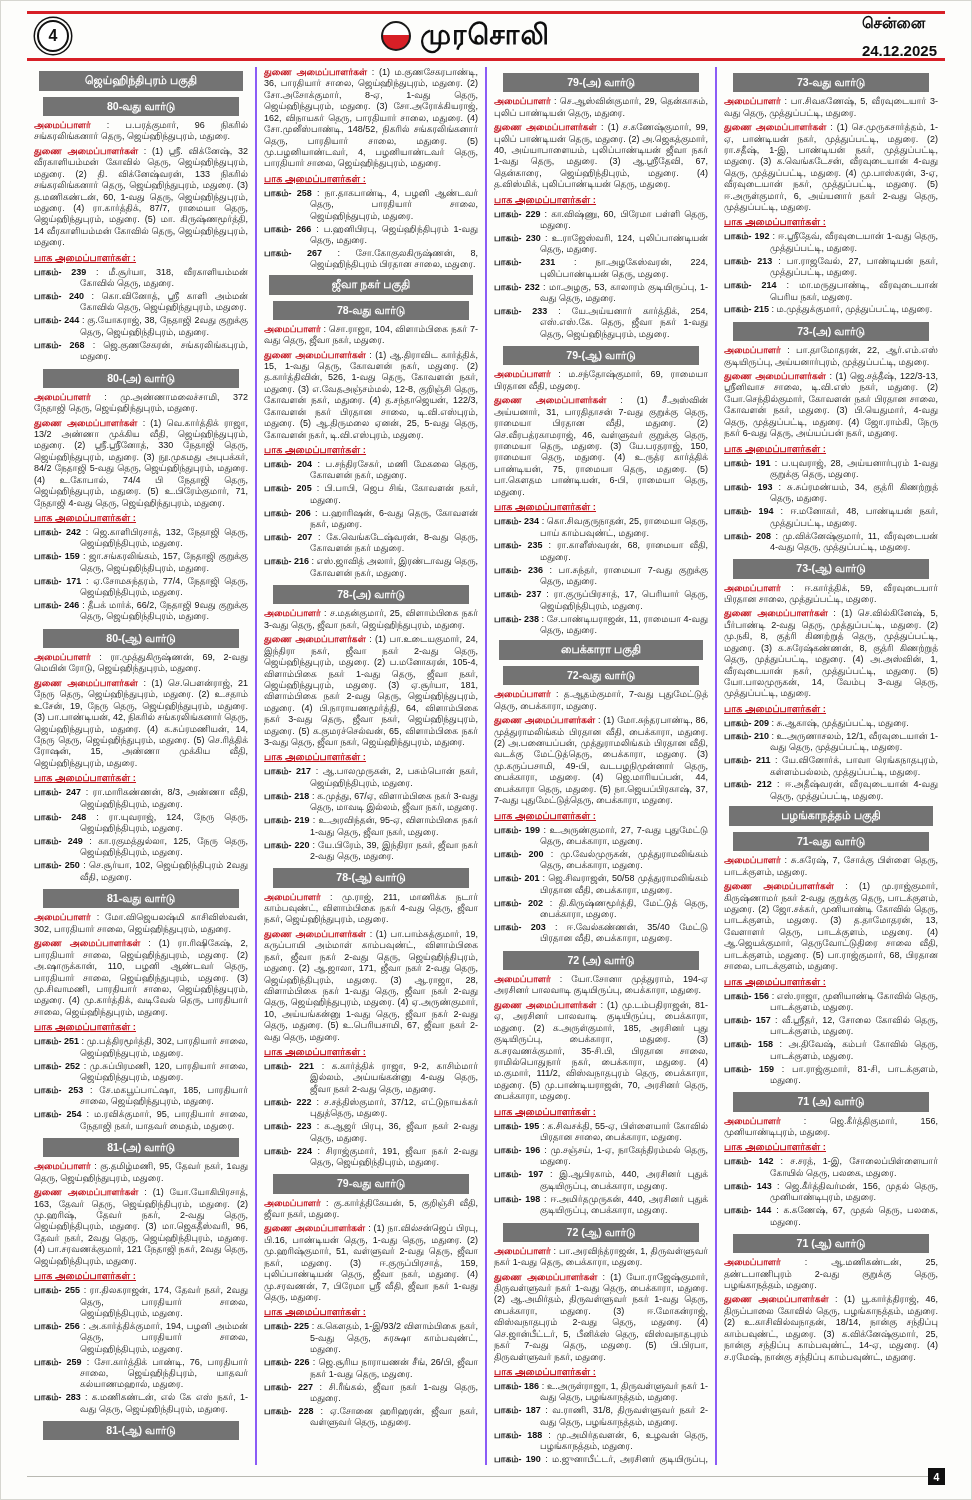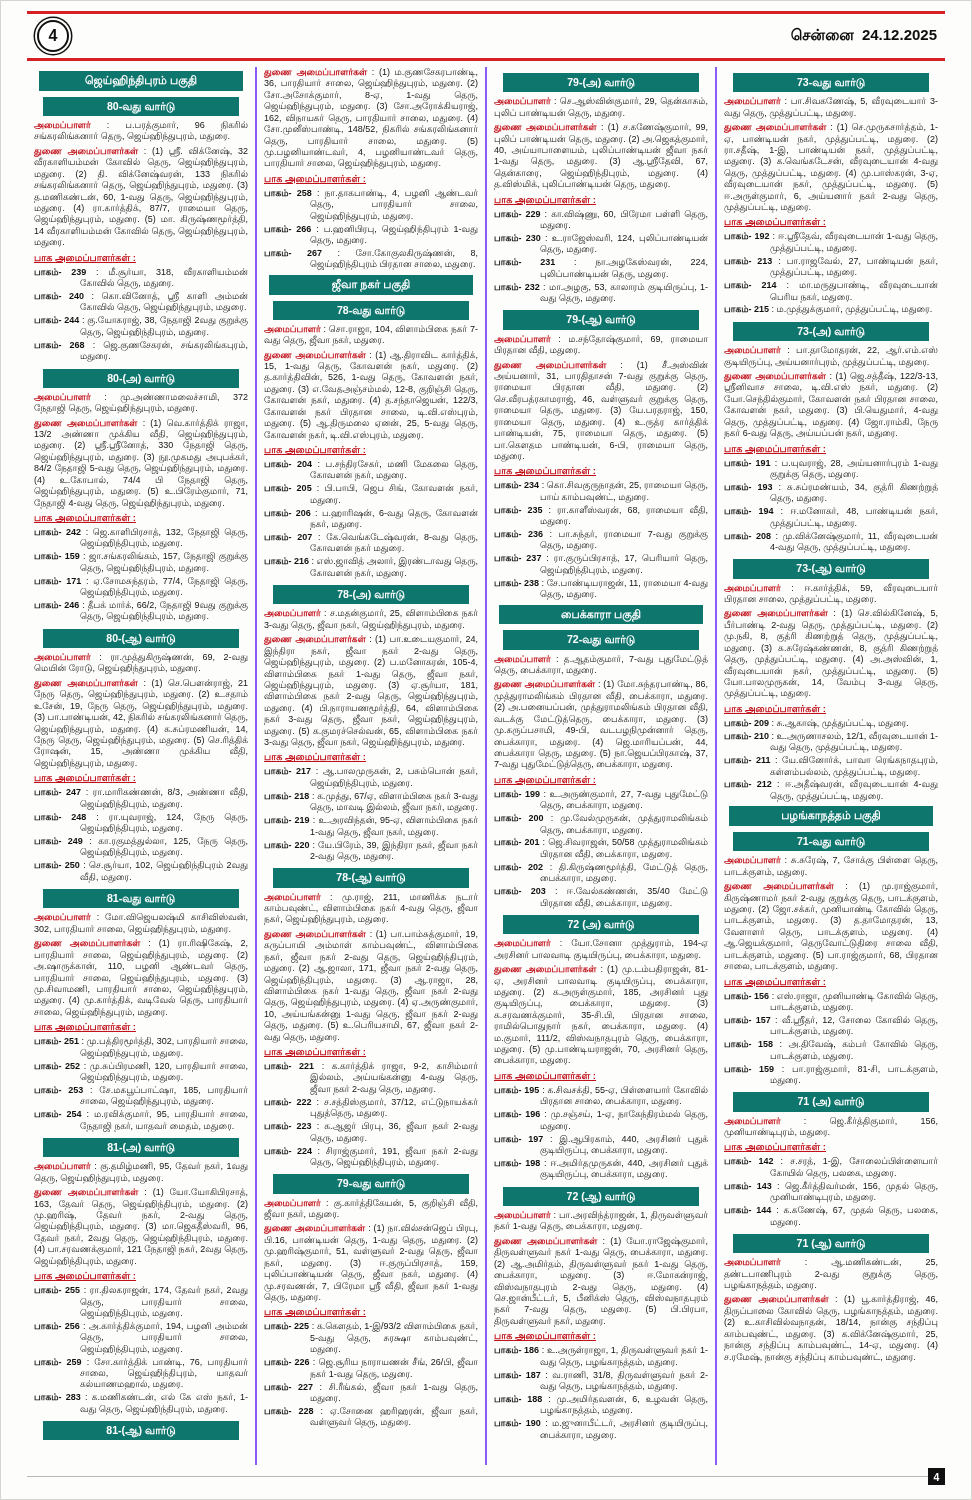--- a/index.html
+++ b/index.html
@@ -4,41 +4,45 @@
 <style>
   * { box-sizing: border-box; }
   html,body { margin:0; padding:0; background:#e9e9e6; }
   body { font-family:"Liberation Sans", sans-serif; }
   .page { width:972px; height:1500px; margin:0 auto; background:#fdfdfb; position:relative; overflow:hidden; border:1px solid #d6d6d0; }
   .masthead-row { margin:10px 26px 0; border-top:3px solid #d71f26; border-bottom:3px solid #d71f26; height:50px; display:flex; align-items:center; justify-content:space-between; padding:2px 4px; background:#fdfdfb; }
   .page-circle { width:32px; height:32px; border:2px solid #111; border-radius:50%; display:flex; align-items:center; justify-content:center; font-weight:bold; font-size:16px; color:#111; box-shadow:0 0 0 2px #fdfdfb, 0 0 0 3.5px #111; background:#fff; margin-left:6px; }
   .masthead-center { display:flex; align-items:center; gap:9px; }
   .emblem { width:30px; height:30px; border-radius:50%; border:2px solid #1b1b1b; background:linear-gradient(#ffffff 46%, #d71f26 46%); }
   .masthead-title { font-size:28px; font-weight:bold; letter-spacing:1px; color:#0e0e0e; }
-  .edition-date { font-size:15px; font-weight:bold; color:#0e0e0e; margin-right:4px; display:flex; gap:8px; }
+  .edition-date { font-size:15px; font-weight:bold; color:#0e0e0e; margin-right:4px; display:flex; gap:8px;flex-direction:column; }
   .content { display:flex; align-items:stretch; margin:6px 26px 0; height:1398px; overflow:hidden; }
   .col { flex:1 1 0; min-width:0; padding:0 7px; overflow:hidden; }
   .col + .col { border-left:2px solid #8b5cf6; }
-  .hdr { background:#0f766e; color:#ffffff; font-weight:bold; text-align:center; font-size:10.6px; line-height:1.25; padding:3px 2px; margin:6px 9px 4px; }
+  .hdr { background:#737373; color:#ffffff; font-weight:bold; text-align:center; font-size:10.6px; line-height:1.25; padding:3px 2px; margin:6px 9px 4px; }
   .hdr.sec { margin:4px 5px 4px; font-size:11px; }
   .glabel { color:#c1121c; font-weight:bold; font-size:9.6px; margin:3px 0 2px;text-decoration:underline; }
   .para { font-size:9px; line-height:1.27; text-align:justify; margin:0 0 3px; color:#141414; word-break:break-word; }
   .para .plead { color:#c1121c; font-weight:bold; }
   .para.part { padding-left:46px; text-indent:-46px; margin:0 0 1.5px; }
   .pnum { font-weight:bold; color:#101010; }
   .bottom-rule { position:absolute; left:26px; right:26px; bottom:22px; height:1px; background:#b9b9b2; }
   .bottom-badge { position:absolute; right:26px; bottom:14px; width:17px; height:17px; background:#101010; color:#fff; font-weight:bold; font-size:10.5px; display:flex; align-items:center; justify-content:center; }
 </style>
 </head>
 <body>
 
 <div class="page">
 
   <div class="masthead-row">
     <div class="page-circle">4</div>
+    <div class="masthead-center">
+      <span class="emblem"></span>
+      <span class="masthead-title">முரசொலி</span>
+    </div>
     <div class="edition-date">
       <span>சென்னை</span>
       <span>24.12.2025</span>
     </div>
   </div>
 
   <div class="content">
       <div class="col">
         <div class="hdr sec">ஜெய்ஹிந்திபுரம் பகுதி</div>
         <div class="hdr">80-வது வார்டு</div>
@@ -126,20 +130,21 @@
       </div>
       <div class="col">
         <div class="hdr">79-(அ) வார்டு</div>
         <p class="para"><span class="plead">அமைப்பாளர் </span>: செ.ஆஸ்வின்குமார், 29, தென்காசும், புலிப் பாண்டியன் தெரு, மதுரை.</p>
         <p class="para"><span class="plead">துணை அமைப்பாளர்கள் </span>: (1) ச.கணேஷ்குமார், 99, புலிப் பாண்டியன் தெரு, மதுரை. (2) அ.ஜெகத்குமார், 40, அய்யாபாளையம், புலிப்பாண்டியன் ஜீவா நகர் 1-வது தெரு, மதுரை. (3) ஆ.ஸ்ரீதேவி, 67, தென்காரை, ஜெய்ஹிந்திபுரம், மதுரை. (4) த.விஸ்மிக், புலிப்பாண்டியன் தெரு, மதுரை.</p>
         <div class="glabel">பாக அமைப்பாளர்கள் :</div>
         <p class="para part"><span class="pnum">பாகம்- 229 </span>: கா.விஷ்ணு, 60, பிரேமா பள்ளி தெரு, மதுரை.</p>
         <p class="para part"><span class="pnum">பாகம்- 230 </span>: உ.ராஜேஸ்வரி, 124, புலிப்பாண்டியன் தெரு, மதுரை.</p>
         <p class="para part"><span class="pnum">பாகம்- 231 </span>: நா.அழகேஸ்வரன், 224, புலிப்பாண்டியன் தெரு, மதுரை.</p>
         <p class="para part"><span class="pnum">பாகம்- 232 </span>: மா.அழகு, 53, காலாரம் குடியிருப்பு, 1-வது தெரு, மதுரை.</p>
+        <p class="para part"><span class="pnum">பாகம்- 233 </span>: யே.அய்யனார் கார்த்திக், 254, எஸ்.எஸ்.கே. தெரு, ஜீவா நகர் 1-வது தெரு, ஜெய்ஹிந்துபுரம், மதுரை.</p>
         <div class="hdr">79-(ஆ) வார்டு</div>
         <p class="para"><span class="plead">அமைப்பாளர் </span>: ம.சந்தோஷ்குமார், 69, ராமையா பிரதான வீதி, மதுரை.</p>
         <p class="para"><span class="plead">துணை அமைப்பாளர்கள் </span>: (1) சீ.அஸ்வின் அய்யனார், 31, பாரதிதாசன் 7-வது குறுக்கு தெரு, ராமையா பிரதான வீதி, மதுரை. (2) செ.வீரபத்ரகாமராஜ், 46, வள்ளுவர் குறுக்கு தெரு, ராமையா தெரு, மதுரை. (3) யே.பரதராஜ், 150, ராமையா தெரு, மதுரை. (4) உ.ருத்ர கார்த்திக் பாண்டியன், 75, ராமையா தெரு, மதுரை. (5) பா.கௌதம பாண்டியன், 6-பி, ராமையா தெரு, மதுரை.</p>
         <div class="glabel">பாக அமைப்பாளர்கள் :</div>
         <p class="para part"><span class="pnum">பாகம்- 234 </span>: கொ.சிவகுருநாதன், 25, ராமையா தெரு, பாய் காம்பவுண்ட், மதுரை.</p>
         <p class="para part"><span class="pnum">பாகம்- 235 </span>: ரா.காளீஸ்வரன், 68, ராமையா வீதி, மதுரை.</p>
         <p class="para part"><span class="pnum">பாகம்- 236 </span>: பா.சுந்தர், ராமையா 7-வது குறுக்கு தெரு, மதுரை.</p>
         <p class="para part"><span class="pnum">பாகம்- 237 </span>: ரா.குருப்பிரசாத், 17, பெரியார் தெரு, ஜெய்ஹிந்திபுரம், மதுரை.</p>
         <p class="para part"><span class="pnum">பாகம்- 238 </span>: சே.பாண்டியராஜன், 11, ராமையா 4-வது தெரு, மதுரை.</p>
         <div class="hdr sec">பைக்காரா பகுதி</div>

